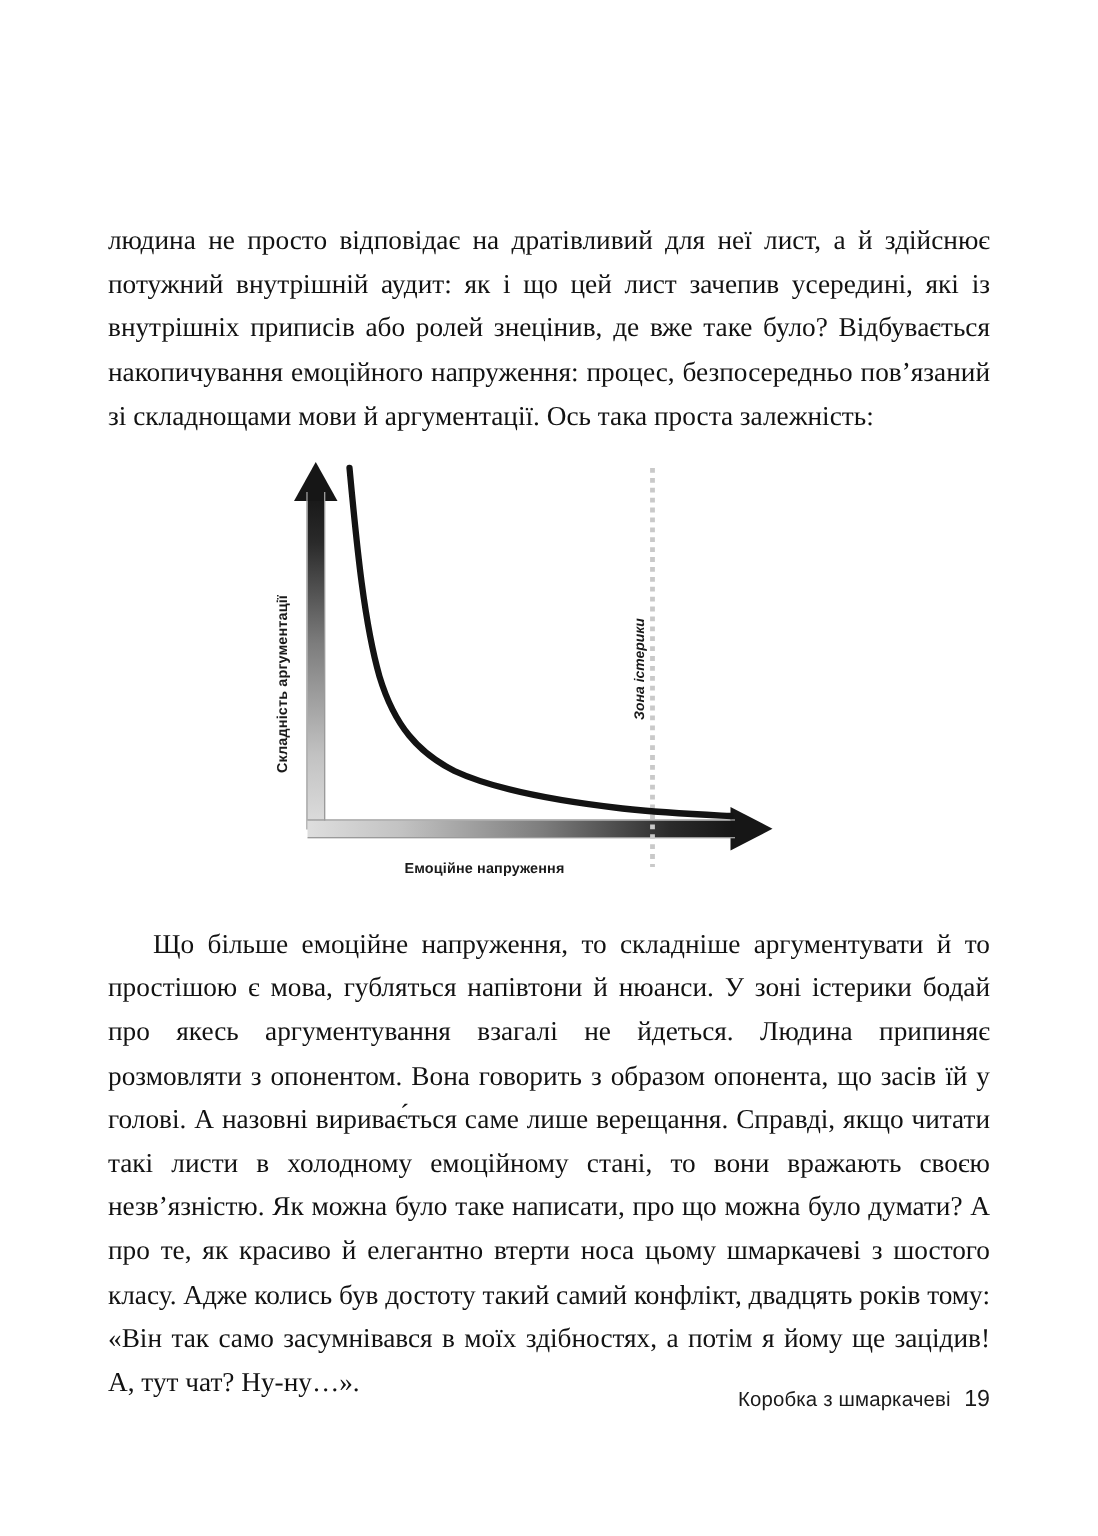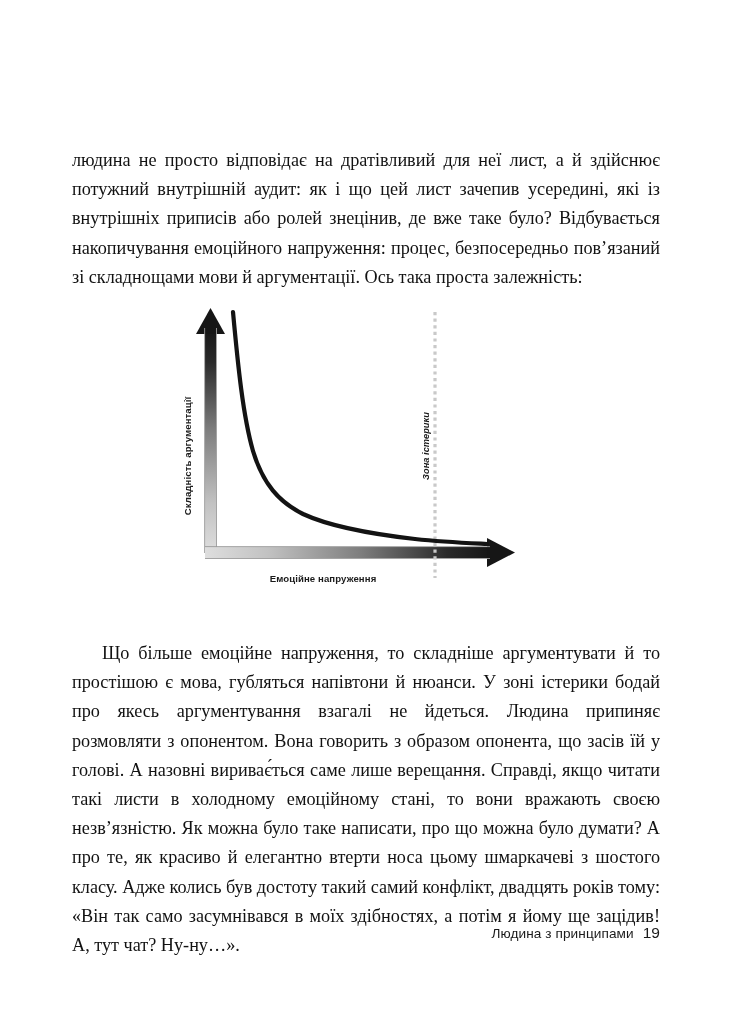--- a/index.html
+++ b/index.html
@@ -32,21 +32,21 @@
     font-size: 18.2px;
     line-height: 29.2px;
     text-align: justify;
     text-justify: inter-word;
     color: #121212;
     margin: 0;
     hyphens: manual;
     -webkit-hyphens: manual;
   }
   #para-one { top: 128px; }
-  #para-two { top: 597px; text-indent: 30px; margin-top: 24px; }
+  #para-two { top: 597px; text-indent: 30px; }
 
   
   .figure {
     position: absolute;
     left: 175px;
     top: 288px;
     width: 350px;
     height: 292px;
   }
   .figure svg { display: block; }
@@ -125,16 +125,16 @@
 
       <text x="148" y="276" text-anchor="middle" font-family="Liberation Sans, sans-serif" font-size="9.6" font-weight="700" fill="#1a1a1a" letter-spacing="0.1">Емоційне напруження</text>
 
       <text x="254" y="140" transform="rotate(-90 254 140)" text-anchor="middle" font-family="Liberation Sans, sans-serif" font-size="9.3" font-style="italic" font-weight="700" fill="#1a1a1a">Зона істерики</text>
     </svg>
   </div>
 
   <p class="para body-col" id="para-two">Що більше емоційне напруження, то складніше аргументувати й то простішою є мова, губляться напівтони й нюанси. У зоні істерики бодай про якесь аргументування взагалі не йдеться. Людина припиняє розмовляти з опонентом. Вона говорить з образом опонента, що засів їй у голові. А назовні вириває́ться саме лише верещання. Справді, якщо читати такі листи в холодному емоційному стані, то вони вражають своєю незв’язністю. Як можна було таке написати, про що можна було думати? А про те, як красиво й елегантно втерти носа цьому шмаркачеві з шостого класу. Адже колись був достоту такий самий конфлікт, двадцять років тому: «Він так само засумнівався в моїх здібностях, а потім я йому ще зацідив! А, тут чат? Ну-ну…».</p>
 
   <div class="footer">
-    <span class="chap">Людина з принципами</span><span class="pageno">19</span>
+    <span class="chap">Коробка з шмаркачеві</span><span class="pageno">19</span>
   </div>
 
 </div>
 
 </body></html>

